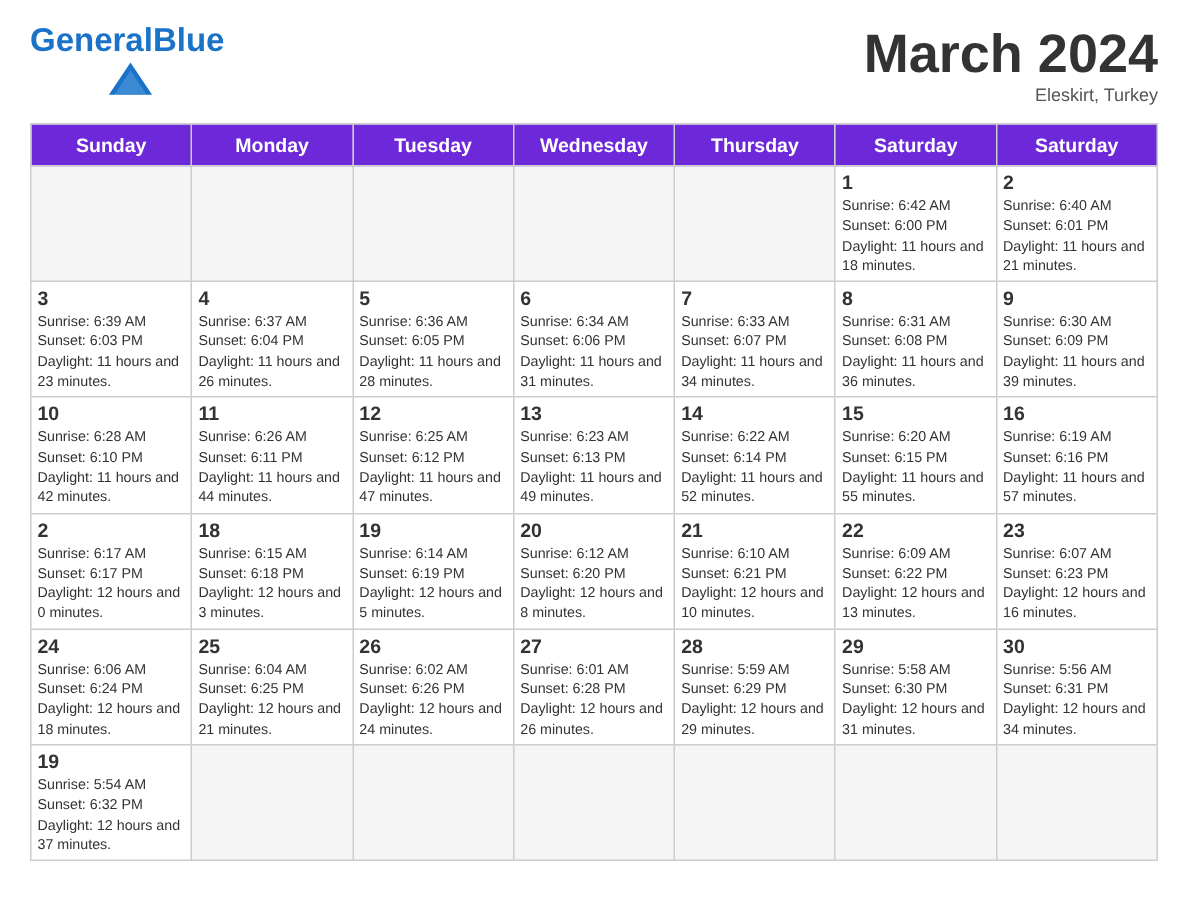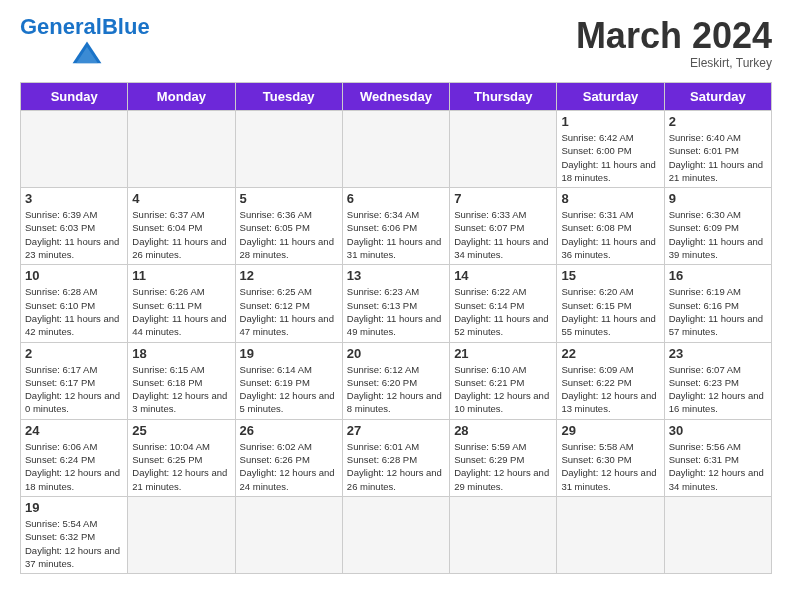--- a/index.html
+++ b/index.html
@@ -280,21 +280,21 @@
         </tr>
         <tr>
           <td>
             <span class="day-number">24</span>
             <div class="day-info">Sunrise: 6:06 AM
 Sunset: 6:24 PM
 Daylight: 12 hours and 18 minutes.</div>
           </td>
           <td>
             <span class="day-number">25</span>
-            <div class="day-info">Sunrise: 10:04 AM
+            <div class="day-info">Sunrise: 6:04 AM
 Sunset: 6:25 PM
 Daylight: 12 hours and 21 minutes.</div>
           </td>
           <td>
             <span class="day-number">26</span>
             <div class="day-info">Sunrise: 6:02 AM
 Sunset: 6:26 PM
 Daylight: 12 hours and 24 minutes.</div>
           </td>
           <td>

